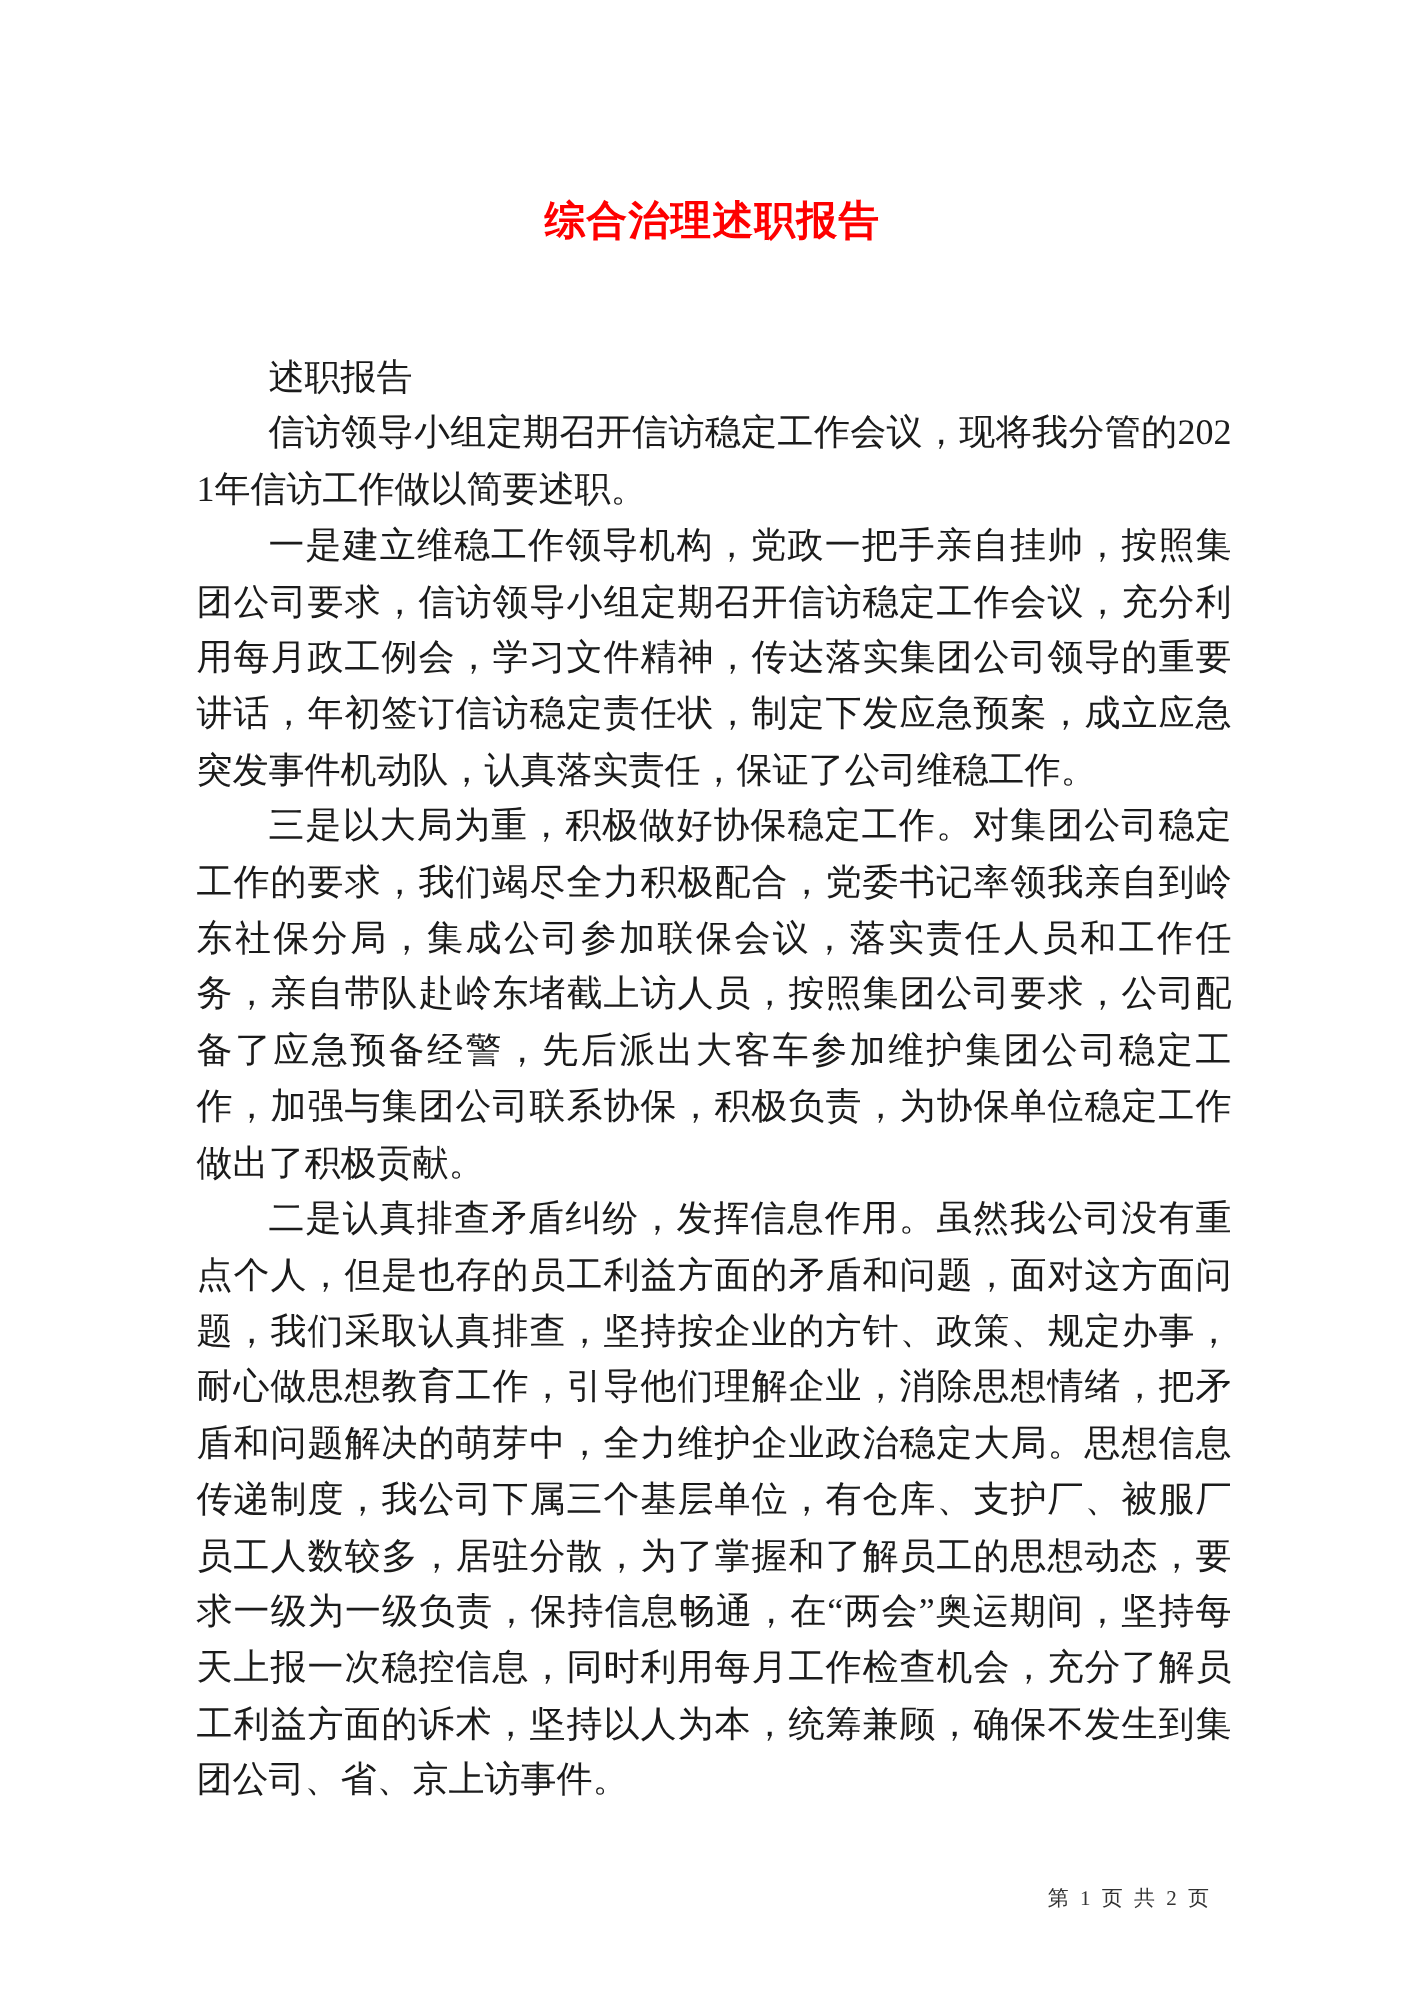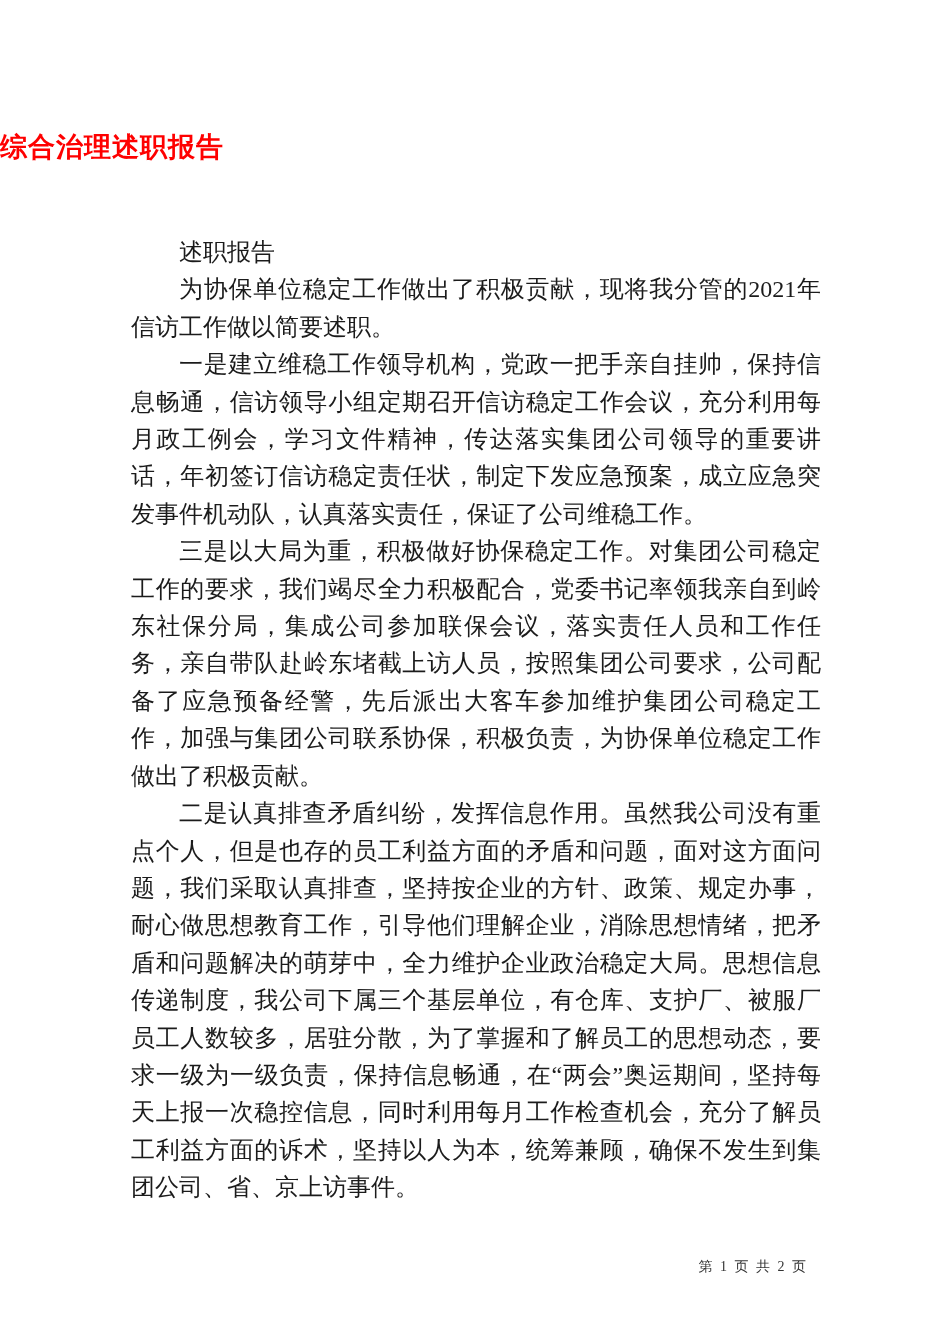--- a/index.html
+++ b/index.html
@@ -14,21 +14,21 @@
     background: #ffffff;
     overflow: hidden;
     font-family: "Liberation Serif", "DejaVu Serif", serif;
   }
   .doc-title {
     position: absolute;
     top: 130px;
     left: 0;
     width: 100%;
     margin: 0;
-    text-align: left;
+    text-align: center;
     font-size: 27px;
     line-height: 34px;
     font-weight: bold;
     color: #fe0000;
     letter-spacing: 1px;
   }
   .doc-body {
     position: absolute;
     top: 234px;
     left: 131px;
@@ -60,21 +60,21 @@
 </style>
 </head>
 <body>
 
 <div class="page">
 
   <h1 class="doc-title">综合治理述职报告</h1>
 
   <div class="doc-body">
     <p>述职报告</p>
-    <p>为协保单位稳定工作做出了积极贡献，现将我分管的2021年信访工作做以简要述职。</p>
-    <p>一是建立维稳工作领导机构，党政一把手亲自挂帅，保持信息畅通，信访领导小组定期召开信访稳定工作会议，充分利用每月政工例会，学习文件精神，传达落实集团公司领导的重要讲话，年初签订信访稳定责任状，制定下发应急预案，成立应急突发事件机动队，认真落实责任，保证了公司维稳工作。</p>
+    <p>信访领导小组定期召开信访稳定工作会议，现将我分管的2021年信访工作做以简要述职。</p>
+    <p>一是建立维稳工作领导机构，党政一把手亲自挂帅，按照集团公司要求，信访领导小组定期召开信访稳定工作会议，充分利用每月政工例会，学习文件精神，传达落实集团公司领导的重要讲话，年初签订信访稳定责任状，制定下发应急预案，成立应急突发事件机动队，认真落实责任，保证了公司维稳工作。</p>
     <p>三是以大局为重，积极做好协保稳定工作。对集团公司稳定工作的要求，我们竭尽全力积极配合，党委书记率领我亲自到岭东社保分局，集成公司参加联保会议，落实责任人员和工作任务，亲自带队赴岭东堵截上访人员，按照集团公司要求，公司配备了应急预备经警，先后派出大客车参加维护集团公司稳定工作，加强与集团公司联系协保，积极负责，为协保单位稳定工作做出了积极贡献。</p>
     <p>二是认真排查矛盾纠纷，发挥信息作用。虽然我公司没有重点个人，但是也存的员工利益方面的矛盾和问题，面对这方面问题，我们采取认真排查，坚持按企业的方针、政策、规定办事，耐心做思想教育工作，引导他们理解企业，消除思想情绪，把矛盾和问题解决的萌芽中，全力维护企业政治稳定大局。思想信息传递制度，我公司下属三个基层单位，有仓库、支护厂、被服厂员工人数较多，居驻分散，为了掌握和了解员工的思想动态，要求一级为一级负责，保持信息畅通，在“两会”奥运期间，坚持每天上报一次稳控信息，同时利用每月工作检查机会，充分了解员工利益方面的诉术，坚持以人为本，统筹兼顾，确保不发生到集团公司、省、京上访事件。</p>
   </div>
 
   <div class="doc-footer">第 1 页 共 2 页</div>
 
 </div>
 
 </body></html>

